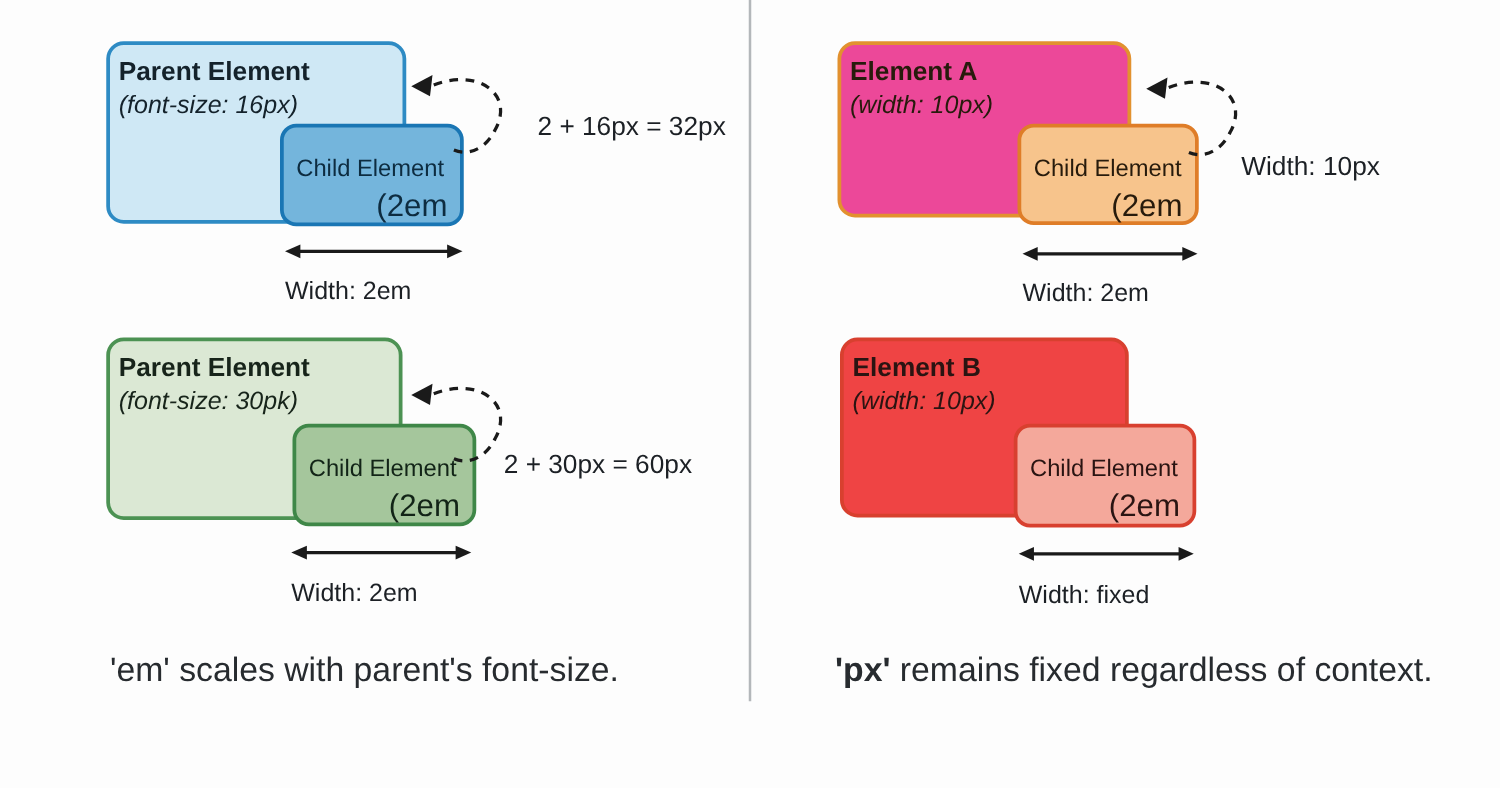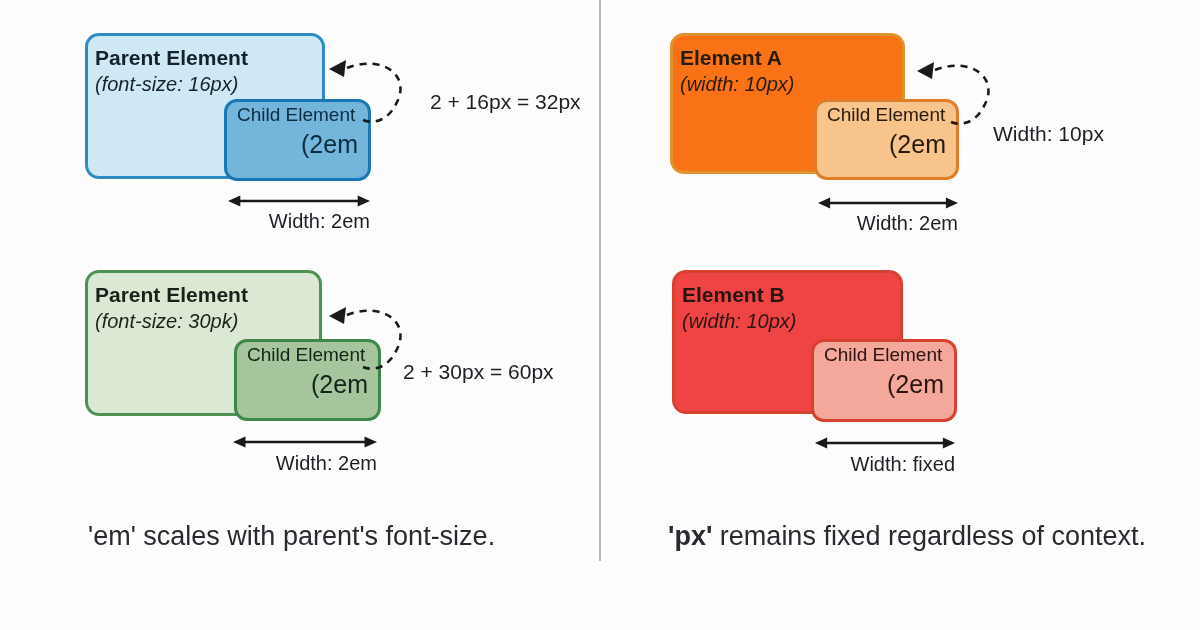--- a/index.html
+++ b/index.html
@@ -10,42 +10,42 @@
   }
   .stage{position:absolute;inset:0;width:1200px;height:630px;}
   .divider{position:absolute;left:599px;top:0;width:2px;height:561px;background:#b3b7ba;}
 
   .pbox{
     position:absolute;border-radius:14px;border:3px solid;
     padding:9px 7px;box-sizing:border-box;
   }
   .cbox{
     position:absolute;border-radius:13px;border:3px solid;
-    padding:1px 10px;box-sizing:border-box;
+    padding:22px 10px;box-sizing:border-box;
   }
   .ptitle{font-size:21px;font-weight:bold;line-height:1.25;}
   .psub{font-size:20px;line-height:1.3;font-style:italic;}
   .ctitle{font-size:19px;line-height:1.3;}
   .csub{font-size:25px;line-height:1.35;text-align:right;}
 
   
   .blue-p{background:#cfe8f5;border-color:#2e8bc4;color:#14222b;}
   .blue-c{background:#74b5dc;border-color:#1a76b4;color:#0d2c40;}
   
   .green-p{background:#dbe8d4;border-color:#4c9253;color:#17241a;}
   .green-c{background:#a5c69c;border-color:#3f8748;color:#122417;}
   
-  .orange-p{background:#f97316;border-color:#e2912f;color:#271b0c;}
+  .orange-p{background:#ec4899;border-color:#e2912f;color:#271b0c;}
   .orange-c{background:#f7c48c;border-color:#df7d28;color:#271b0c;}
   
   .red-p{background:#ef4444;border-color:#d8402f;color:#2a1412;}
   .red-c{background:#f4a89b;border-color:#d8402f;color:#2a1412;}
 
   .annot{position:absolute;font-size:21px;color:#1c2025;white-space:nowrap;}
-  .wlabel{position:absolute;font-size:20px;color:#1c2025;white-space:nowrap;text-align:right;}
+  .wlabel{position:absolute;font-size:20px;color:#1c2025;white-space:nowrap;text-align:left;margin-top:12px;}
   .caption{position:absolute;font-size:27px;color:#272b2f;white-space:nowrap;}
   .caption b{font-weight:bold;}
   svg{position:absolute;overflow:visible;}
 </style>
 </head>
 <body>
 
 <div class="stage">
 
   <div class="divider"></div>

